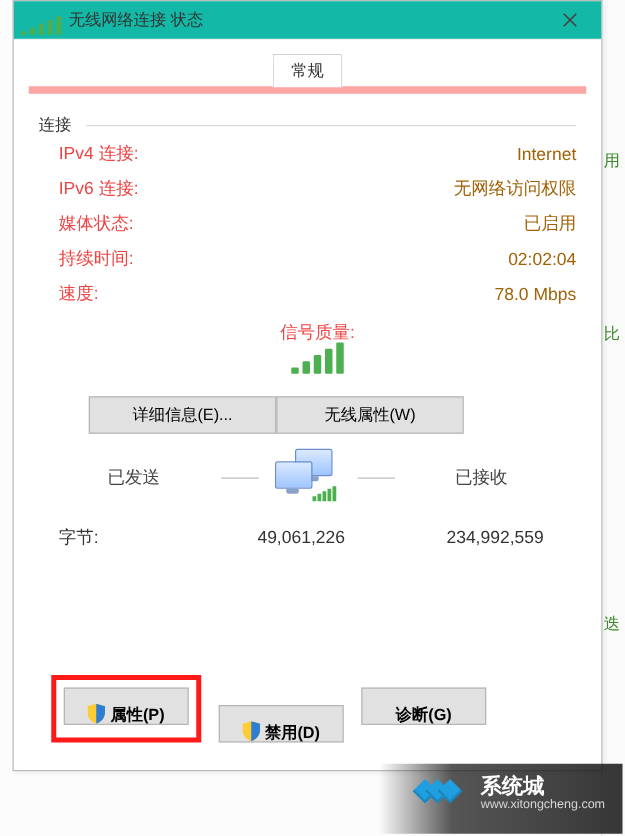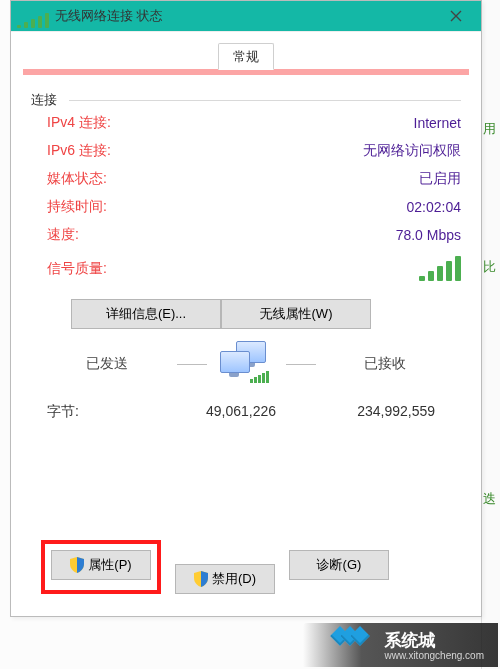--- a/index.html
+++ b/index.html
@@ -78,22 +78,22 @@
   }
   .row {
     display: flex;
     justify-content: space-between;
     align-items: center;
     padding: 5px 0 5px 16px;
     font-size: 14px;
     color: #444;
   }
   .row .label { color: #ef4444; }
-  .row .value { color: #4c1d95; text-align: right; }
-  .signal-row { padding-top: 8px; padding-bottom: 4px; }
+  .row .value { color: #a16207; text-align: right; }
+  .signal-row { padding-top: 8px; padding-bottom: 4px; flex-direction: column; }
 
   .btnrow {
     display: flex;
     gap: 0;
     margin: 14px 0 6px 40px;
   }
   .winbtn {
     min-width: 150px;
     height: 30px;
     background: #e1e1e1;
@@ -174,47 +174,47 @@
     border: 4px solid #ff1a1a;
     display: inline-block;
   }
   .small-btn {
     min-width: 100px;
     height: 30px;
     background: #e1e1e1;
     border: 1px solid #b6b6b6;
     font-size: 13px;
     display: inline-flex;
-    align-items: center;
     justify-content: center;
     gap: 4px;
     cursor: pointer;
     padding: 12px 12px;
+    font-weight: bold;
   }
   .shield-icon {
     width: 14px; height: 16px;
   }
 
   
   .signal-bars { display: inline-flex; align-items: flex-end; gap: 3px; height: 24px; }
   .signal-bars span { width: 6px; background: #4caf50; border-radius: 1px; }
   .signal-bars.title span { width: 4px; gap: 2px; }
   .b1{height:5px}.b2{height:10px}.b3{height:15px}.b4{height:20px}.b5{height:25px}
   .t1{height:3px}.t2{height:6px}.t3{height:9px}.t4{height:12px}.t5{height:15px}
 
   
   .watermark {
     position: absolute;
     right: 2px; bottom: 2px;
     display: flex;
-    align-items: flex-start;
+    align-items: center;
     gap: 18px;
     background: linear-gradient(90deg, rgba(255,255,255,0) 0%, rgba(30,30,30,.75) 30%, rgba(20,20,20,.85) 100%);
     color: #fff;
-    padding: 6px 14px 6px 30px;
+    padding: 6px 14px 18px 30px;
     font-size: 17px;
     font-weight: bold;
     border-radius: 4px 0 0 0;
   }
   .wm-diamonds { display: flex; }
   .wm-diamonds .d {
     width: 14px; height: 14px; background: #1f9fe0;
     transform: rotate(45deg);
     margin-left: -4px;
     box-shadow: inset -2px -2px 0 rgba(0,0,0,.15);

